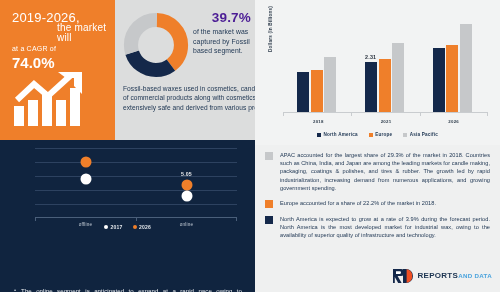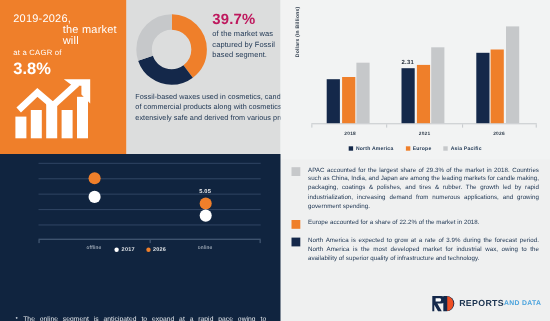--- a/index.html
+++ b/index.html
@@ -10,37 +10,38 @@
     position:relative;
   }
   .page{position:absolute;inset:0;background:#eff0f0;}
 
   
   .orange-panel{
     position:absolute;left:0;top:0;width:115px;height:140px;
     background:#ef7f2a;color:#ffffff;box-sizing:border-box;
     padding:13px 0 0 12px;
   }
-  .op-l1{font-size:10px;letter-spacing:.2px;line-height:10px;}
+  .op-l1{font-size:13px;letter-spacing:.2px;line-height:10px;}
   .op-l2{font-size:10px;letter-spacing:.2px;line-height:10px;padding-left:45px;}
   .op-accel{font-size:15px;font-weight:bold;letter-spacing:.3px;line-height:19px;margin-top:1px;}
   .op-l3{font-size:7px;letter-spacing:.2px;line-height:10px;margin-top:1px;}
   .op-cagr{font-size:15px;font-weight:bold;line-height:18px;}
   .op-chart{position:absolute;left:12px;bottom:14px;width:92px;height:56px;}
 
   
   .mid-top{
     position:absolute;left:115px;top:0;width:140px;height:140px;
     background:#dcdddd;
   }
   .donut-wrap{position:absolute;left:8px;top:12px;width:66px;height:66px;}
   .callout{position:absolute;left:78px;top:10px;width:58px;}
   .callout .pct{
-    color:#be185d;font-size:13.5px;font-weight:bold;line-height:16px;
+    color:#4c1d95;font-size:13.5px;font-weight:bold;line-height:16px;
     letter-spacing:.2px;
+    text-align:right;
   }
   .callout .sub{
     color:#1b3350;font-size:6.8px;line-height:9.6px;margin-top:1px;
     letter-spacing:.1px;
   }
   .mid-para{
     position:absolute;left:8px;top:84px;width:243px;
     color:#1b3350;font-size:6.6px;line-height:9.4px;text-align:left;
     letter-spacing:.05px;
   }
@@ -145,21 +146,21 @@
 </style>
 </head>
 <body>
 
 <div class="page">
 
   <div class="orange-panel">
     <div class="op-l1">2019-2026,</div>
     <div class="op-l2">the market will</div>
     <div class="op-l3">at a CAGR of</div>
-    <div class="op-cagr">3.8%</div>
+    <div class="op-cagr">74.0%</div>
 
     <svg class="op-chart" viewBox="0 0 92 56">
       <rect x="2" y="36" width="10" height="20" fill="#ffffff"></rect>
       <rect x="16" y="30" width="10" height="26" fill="#ffffff"></rect>
       <rect x="30" y="22" width="10" height="34" fill="#ffffff"></rect>
       <rect x="44" y="30" width="10" height="26" fill="#ffffff"></rect>
       <rect x="58" y="18" width="10" height="38" fill="#ffffff"></rect>
       <path d="M5 30 L22 14 L36 26 L58 6" stroke="#ffffff" stroke-width="6" fill="none" stroke-linejoin="miter" stroke-linecap="butt"></path>
       <path d="M46 2 L70 2 L70 24 L62 16 L62 8 L54 8 Z" fill="#ffffff"></path>
     </svg>

